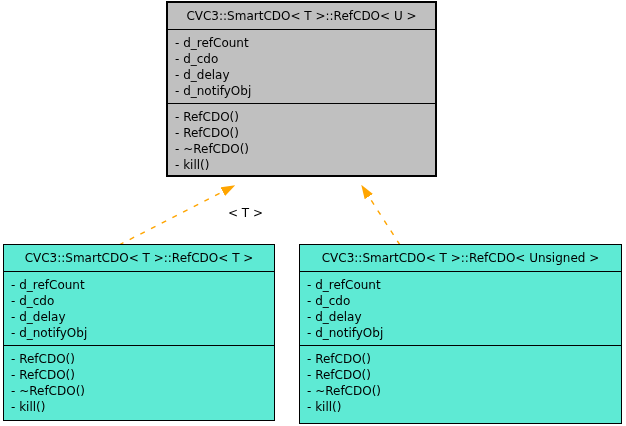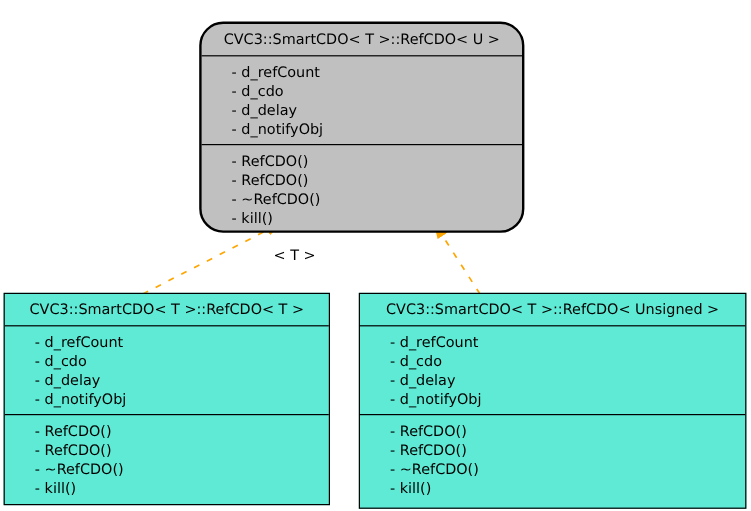--- a/index.html
+++ b/index.html
@@ -40,21 +40,21 @@
     height: 27px;
     border-bottom: 1px solid #000000;
     display: flex;
     align-items: center;
     justify-content: center;
     white-space: nowrap;
     flex: 0 0 auto;
   }
   .compartment {
     box-sizing: border-box;
-    padding: 5px 6px 0 25px;
+    padding: 5px 6px 0 7px;
   }
   .compartment.attrs {
     height: 74px;
     border-bottom: 1px solid #000000;
     flex: 0 0 auto;
   }
   .compartment.methods {
     flex: 1 1 auto;
   }
   .member-row {
@@ -77,21 +77,21 @@
       <marker id="arrowhead" markerWidth="10" markerHeight="8" refX="9" refY="3.5" orient="auto">
         <path d="M0,0 L10,3.5 L0,7 Z" fill="#ffa500"></path>
       </marker>
     </defs>
     <line x1="119" y1="245" x2="234" y2="186" stroke="#ffa500" stroke-width="1.4" stroke-dasharray="5,7" marker-end="url(#arrowhead)"></line>
     <line x1="400" y1="245" x2="362" y2="186" stroke="#ffa500" stroke-width="1.4" stroke-dasharray="5,7" marker-end="url(#arrowhead)"></line>
   </svg>
 
   <div class="edge-label" style="left:228px; top:206px;">&lt; T &gt;</div>
 
-  <div class="class-node base" style="left:166px; top:18px; width:271px; height:176px;border-radius:20px;">
+  <div class="class-node base" style="left:166px; top:1px; width:271px; height:176px;">
     <div class="node-title">CVC3::SmartCDO&lt; T &gt;::RefCDO&lt; U &gt;</div>
     <div class="compartment attrs">
       <div class="member-row">- d_refCount</div>
       <div class="member-row">- d_cdo</div>
       <div class="member-row">- d_delay</div>
       <div class="member-row">- d_notifyObj</div>
     </div>
     <div class="compartment methods">
       <div class="member-row">- RefCDO()</div>
       <div class="member-row">- RefCDO()</div>

